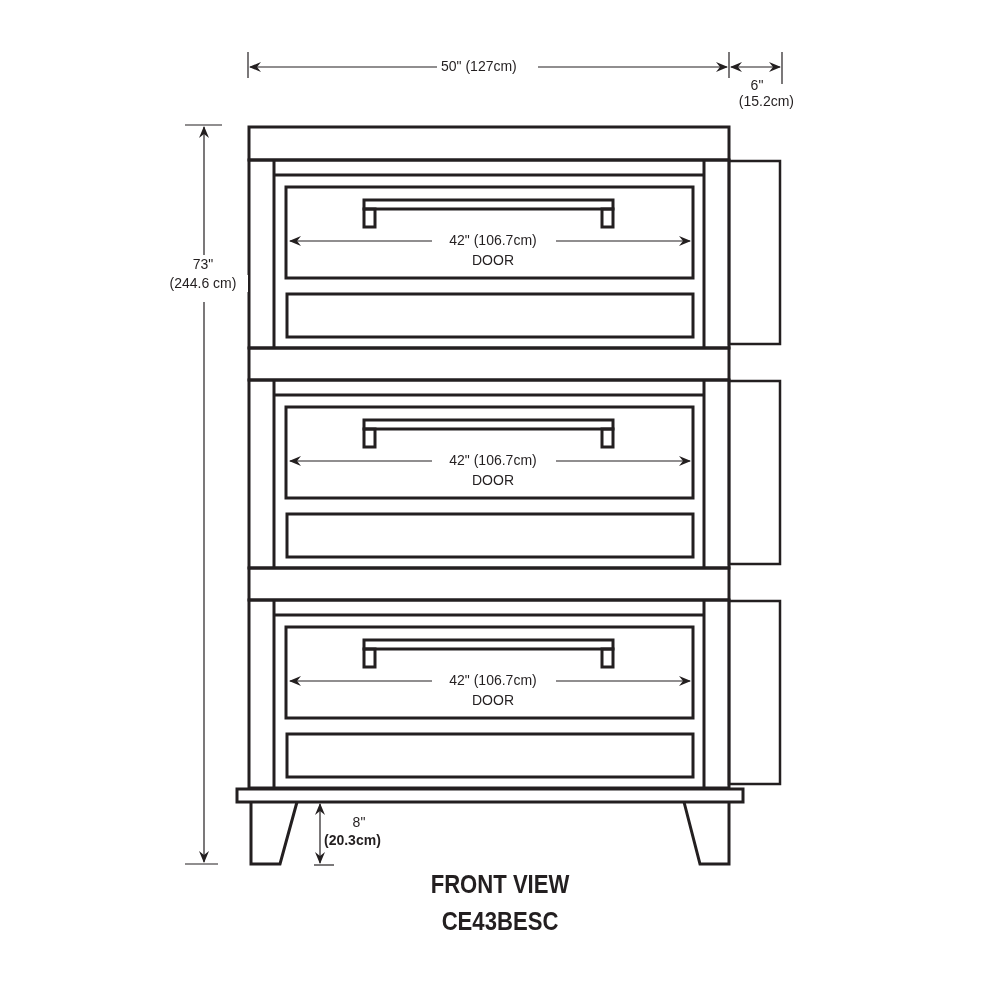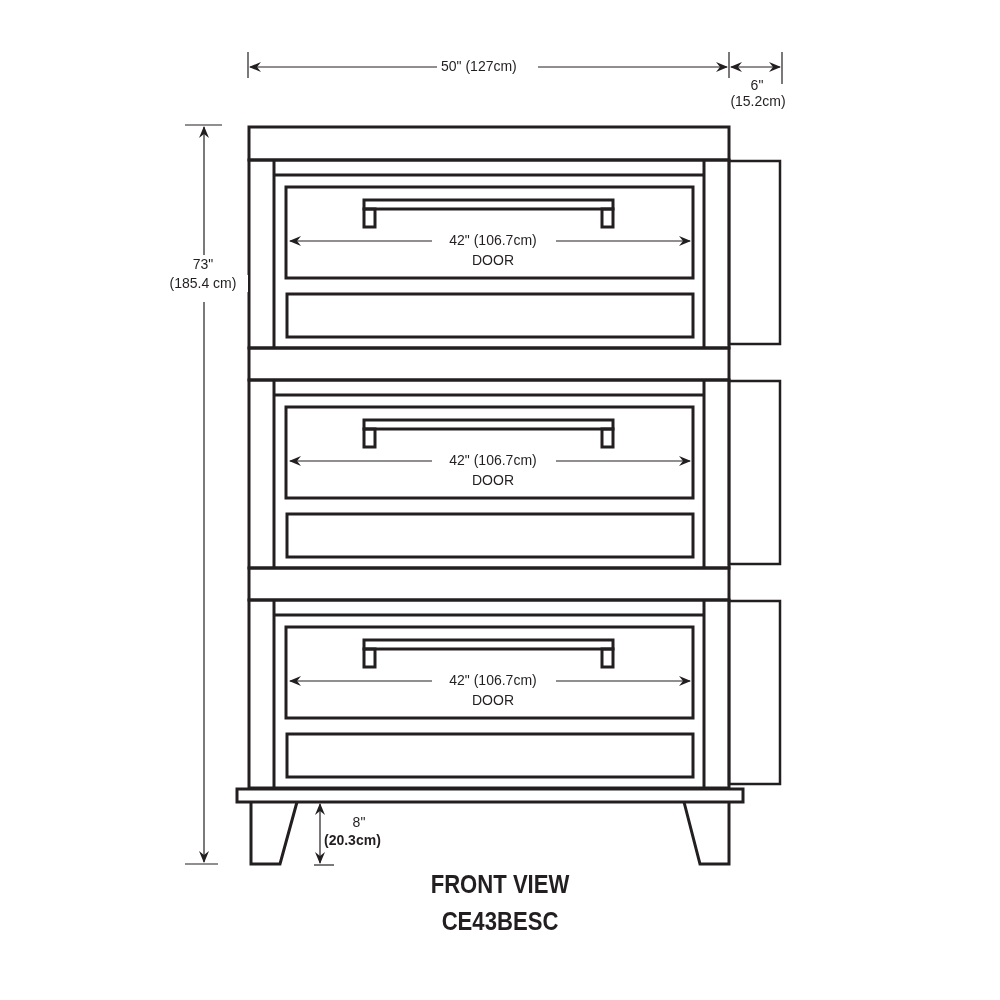--- a/index.html
+++ b/index.html
@@ -94,24 +94,24 @@
 
   <g>
     <line class="thin" x1="314" y1="865" x2="334" y2="865"></line>
     <line class="thin" x1="320" y1="804" x2="320" y2="863" marker-start="url(#ah)" marker-end="url(#ah)"></line>
   </g>
 </svg>
 
 <div class="lbl" style="left:437px;top:58px;padding:0 4px;">50" (127cm)</div>
 
 <div class="lbl" style="left:735px;top:77px;width:44px;background:transparent;">6"</div>
-<div class="lbl" style="left:722px;top:93px;width:72px;background:transparent;">(15.2cm)</div>
+<div class="lbl" style="left:722px;top:93px;width:72px;background:transparent;text-align:right;">(15.2cm)</div>
 
 <div class="lbl" style="left:170px;top:256px;width:66px;">73"</div>
-<div class="lbl" style="left:158px;top:275px;width:90px;">(185.4 cm)</div>
+<div class="lbl" style="left:158px;top:275px;width:90px;">(244.6 cm)</div>
 
 <div class="lbl" style="left:433px;top:232px;width:120px;">42" (106.7cm)</div>
 <div class="lbl" style="left:453px;top:252px;width:80px;background:transparent;">DOOR</div>
 
 <div class="lbl" style="left:433px;top:452px;width:120px;">42" (106.7cm)</div>
 <div class="lbl" style="left:453px;top:472px;width:80px;background:transparent;">DOOR</div>
 
 <div class="lbl" style="left:433px;top:672px;width:120px;">42" (106.7cm)</div>
 <div class="lbl" style="left:453px;top:692px;width:80px;background:transparent;">DOOR</div>
 

